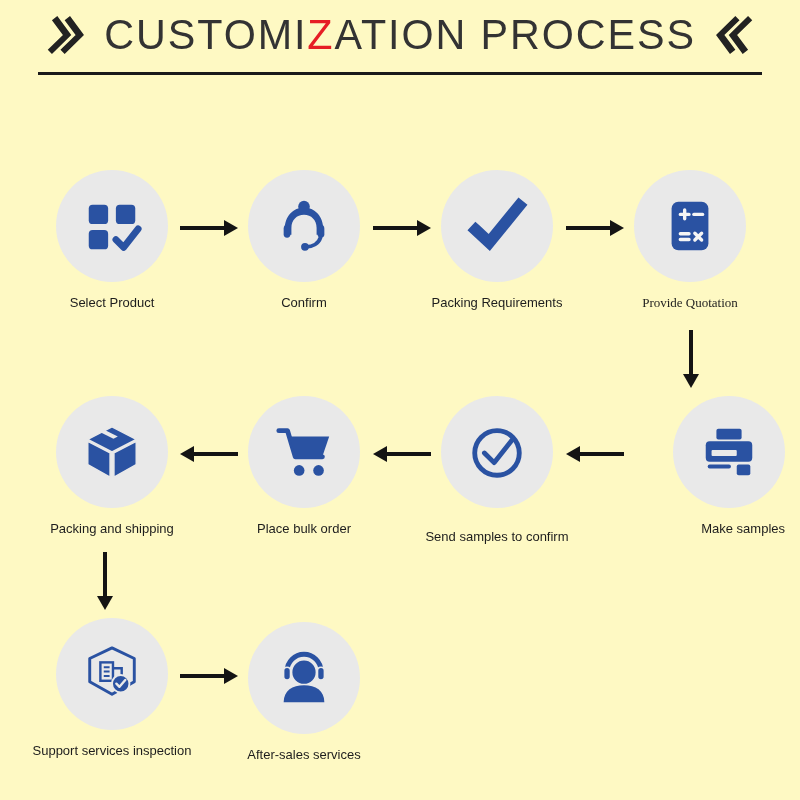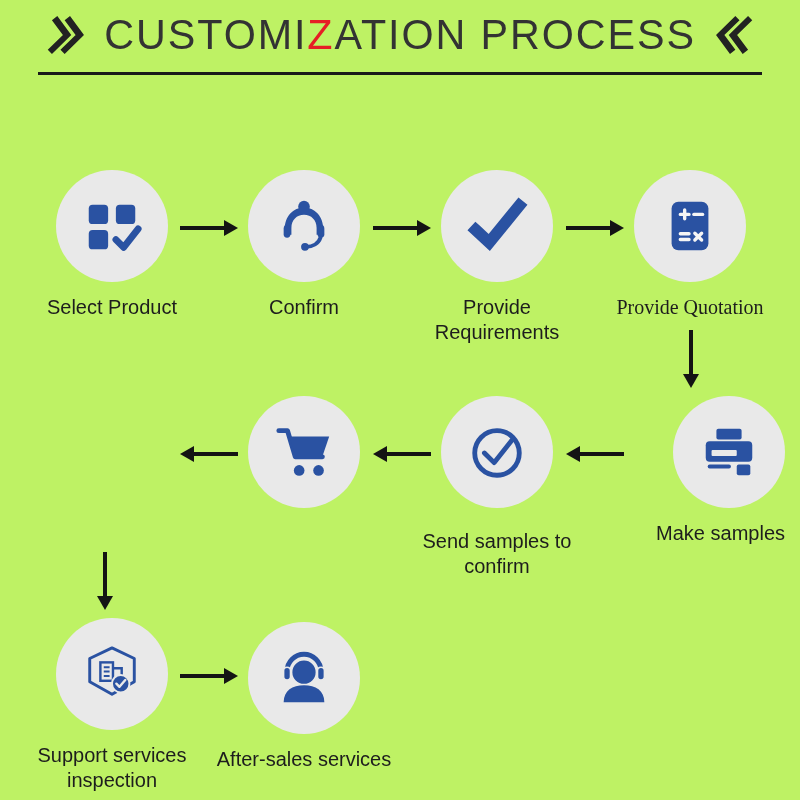--- a/index.html
+++ b/index.html
@@ -1,19 +1,19 @@
 <!DOCTYPE html>
 <html><head>
 <meta charset="utf-8">
 <style>
   html,body{margin:0;padding:0;background:#ffffff;}
   .canvas{
     position:relative;
     width:800px;height:800px;
-    background:#bef264;
+    background:#fef9c3;
     font-family:"Liberation Sans", sans-serif;
     overflow:hidden;
   }
   
   .title-row{
     position:absolute;top:10px;left:0;width:100%;
     display:flex;justify-content:center;align-items:center;gap:8px;
   }
   .title-text{
     margin:0;font-size:43px;font-weight:500;color:#333333;
@@ -30,21 +30,21 @@
     position:absolute;width:190px;
     display:flex;flex-direction:column;align-items:center;
   }
   .circle{
     width:112px;height:112px;border-radius:50%;
     background:#e9e9e9;
     display:flex;align-items:center;justify-content:center;
   }
   .circle svg{color:#2a52a2;}
   .label{
-    margin-top:13px;font-size:20px;color:#1d1d1d;
+    margin-top:13px;font-size:13px;color:#1d1d1d;
     text-align:center;line-height:1.25;
   }
   
   .arrow-right,.arrow-left{position:absolute;width:58px;height:16px;}
   .arrow-right::before{content:"";position:absolute;left:0;top:6px;width:46px;height:4px;background:#141414;}
   .arrow-right::after{content:"";position:absolute;right:0;top:0;width:0;height:0;
     border-left:14px solid #141414;border-top:8px solid transparent;border-bottom:8px solid transparent;}
   .arrow-left::before{content:"";position:absolute;right:0;top:6px;width:46px;height:4px;background:#141414;}
   .arrow-left::after{content:"";position:absolute;left:0;top:0;width:0;height:0;
     border-right:14px solid #141414;border-top:8px solid transparent;border-bottom:8px solid transparent;}
@@ -96,51 +96,63 @@
     </div>
     <div class="label">Confirm</div>
   </div>
 
   <div class="step" style="left:402px;top:170px;">
     <div class="circle">
       <svg width="62" height="62" viewBox="0 0 64 64">
         <path d="M10 36 L24 49 L55 11" fill="none" stroke="currentColor" stroke-width="12" stroke-linecap="square" stroke-linejoin="miter"></path>
       </svg>
     </div>
-    <div class="label">Provide Requirements</div>
+    <div class="label">Packing Requirements</div>
   </div>
 
   <div class="step" style="left:595px;top:170px;font-family:Liberation Serif, serif;">
     <div class="circle">
       <svg width="62" height="62" viewBox="0 0 64 64">
         <rect x="13" y="7" width="38" height="50" rx="7" fill="currentColor"></rect>
         <path d="M22 20 h9 M26.5 15.5 v9" stroke="#f5f5f5" stroke-width="3.5" stroke-linecap="round" fill="none"></path>
         <path d="M36 20 h9" stroke="#f5f5f5" stroke-width="3.5" stroke-linecap="round" fill="none"></path>
         <path d="M22 40 h9 M22 46 h9" stroke="#f5f5f5" stroke-width="3.5" stroke-linecap="round" fill="none"></path>
         <path d="M37 39.5 l7 7 M44 39.5 l-7 7" stroke="#f5f5f5" stroke-width="3.5" stroke-linecap="round" fill="none"></path>
       </svg>
     </div>
     <div class="label">Provide Quotation</div>
   </div>
 
   <div class="arrow-right" style="left:180px;top:220px;"></div>
   <div class="arrow-right" style="left:373px;top:220px;"></div>
   <div class="arrow-right" style="left:566px;top:220px;"></div>
   <div class="arrow-down" style="left:683px;top:330px;"></div>
 
+  <div class="step" style="left:17px;top:396px;">
+    <div class="circle">
+      <svg width="62" height="62" viewBox="0 0 64 64">
+        <polygon points="32,6 57,19 32,32 7,19" fill="currentColor" stroke="#e9e9e9" stroke-width="1.5"></polygon>
+        <polygon points="7,21 30,33 30,58 7,45" fill="currentColor" stroke="#e9e9e9" stroke-width="1.5"></polygon>
+        <polygon points="57,21 34,33 34,58 57,45" fill="currentColor" stroke="#e9e9e9" stroke-width="1.5"></polygon>
+        <polygon points="25,9.5 38,16 33.5,18.3 20.5,11.8" fill="#e9e9e9"></polygon>
+      </svg>
+    </div>
+    <div class="label">Packing and shipping</div>
+  </div>
 
   <div class="step" style="left:209px;top:396px;">
     <div class="circle">
       <svg width="62" height="62" viewBox="0 0 64 64">
         <path d="M6 10 h9 l8 27 h28" fill="none" stroke="currentColor" stroke-width="5" stroke-linejoin="round" stroke-linecap="round"></path>
         <path d="M17 16 h41 l-6.5 19 h-28.5 z" fill="currentColor"></path>
         <circle cx="27" cy="51" r="5.5" fill="currentColor"></circle>
         <circle cx="47" cy="51" r="5.5" fill="currentColor"></circle>
       </svg>
     </div>
+    <div class="label">Place bulk order</div>
   </div>
 
   <div class="step" style="left:402px;top:396px;gap:8px;">
     <div class="circle">
       <svg width="62" height="62" viewBox="0 0 64 64">
         <circle cx="32" cy="33" r="23" fill="none" stroke="currentColor" stroke-width="5"></circle>
         <path d="M19 33 L29 43 L48 19" fill="none" stroke="currentColor" stroke-width="5" stroke-linecap="round" stroke-linejoin="round"></path>
       </svg>
     </div>
     <div class="label">Send samples to confirm</div>

